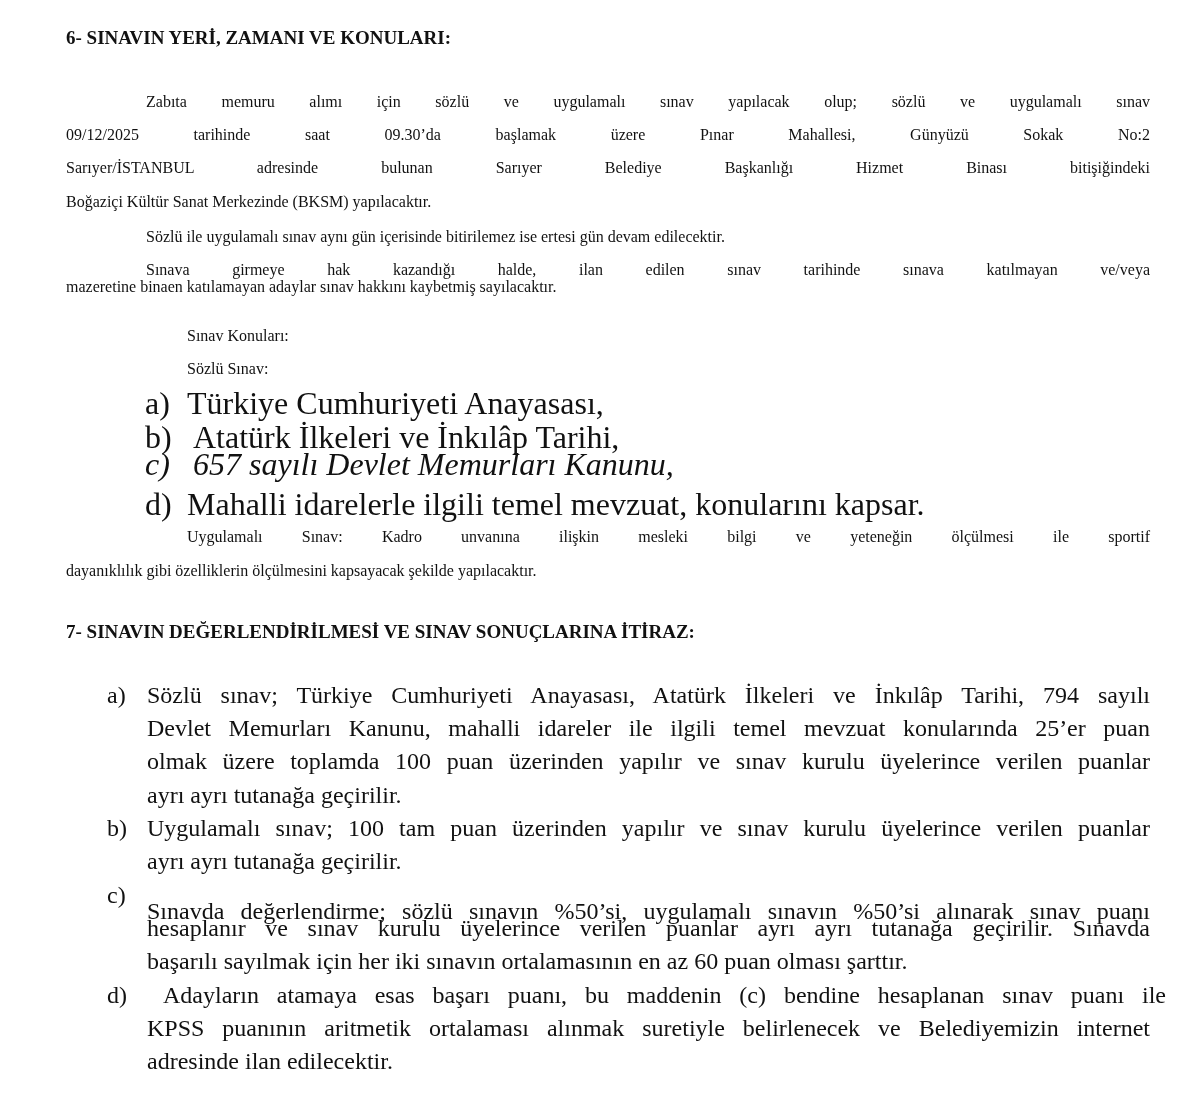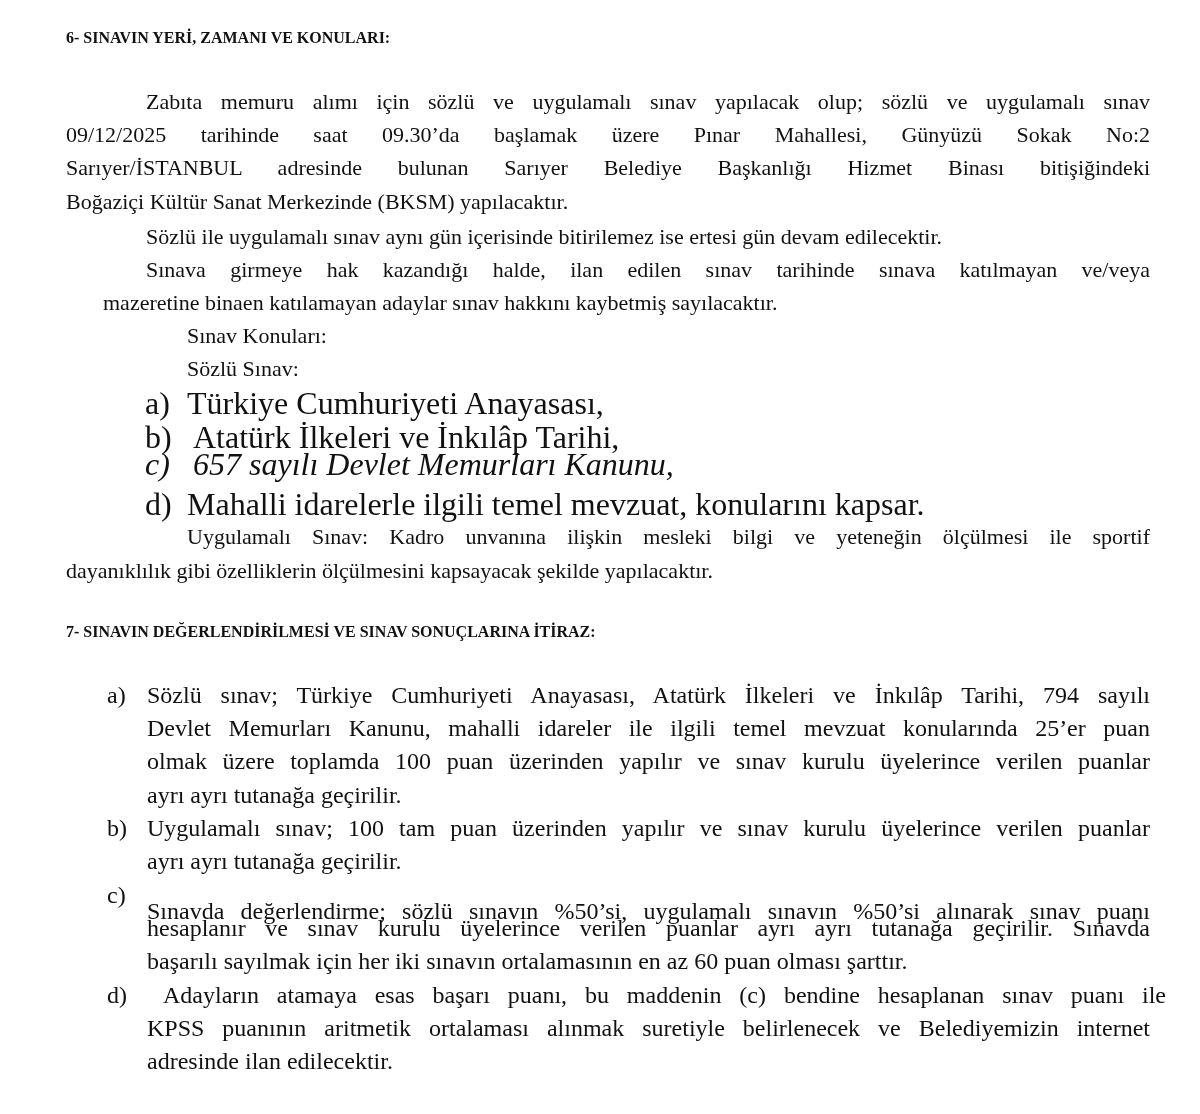--- a/index.html
+++ b/index.html
@@ -18,33 +18,33 @@
     .page {
       position: absolute;
       left: 66px;
       top: 0;
       width: 1084px;
     }
     .heading {
       position: absolute;
       left: 0;
       font-weight: bold;
-      font-size: 16px;
+      font-size: 19px;
       line-height: 30px;
       white-space: nowrap;
       letter-spacing: 0px;
     }
     .h6 { top: 23px; }
     .h7 { top: 617px; }
 
     .line {
       position: absolute;
       left: 0;
       width: 1084px;
-      font-size: 22px;
+      font-size: 16px;
       line-height: 30px;
       white-space: nowrap;
     }
     .just {
       text-align: justify;
       text-align-last: justify;
     }
     .ind1 { left: 80px; width: 1004px; }
     .ind2 { left: 121px; }
 
@@ -89,21 +89,21 @@
     <div class="line just ind1" style="top:87px;">Zabıta memuru alımı için sözlü ve uygulamalı sınav yapılacak olup; sözlü ve uygulamalı sınav</div>
     <div class="line just" style="top:120px;">09/12/2025 tarihinde saat 09.30’da başlamak üzere Pınar Mahallesi, Günyüzü Sokak No:2</div>
     <div class="line just" style="top:153px;">Sarıyer/İSTANBUL adresinde bulunan Sarıyer Belediye Başkanlığı Hizmet Binası bitişiğindeki</div>
     <div class="line" style="top:187px;">Boğaziçi Kültür Sanat Merkezinde (BKSM) yapılacaktır.</div>
   </div>
 
   <div class="line ind1" style="top:222px;">Sözlü ile uygulamalı sınav aynı gün içerisinde bitirilemez ise ertesi gün devam edilecektir.</div>
 
   <div>
     <div class="line just ind1" style="top:255px;">Sınava girmeye hak kazandığı halde, ilan edilen sınav tarihinde sınava katılmayan ve/veya</div>
-    <div class="line" style="top:288px;margin-left:37px;">mazeretine binaen katılamayan adaylar sınav hakkını kaybetmiş sayılacaktır.</div>
+    <div class="line" style="top:272px;">mazeretine binaen katılamayan adaylar sınav hakkını kaybetmiş sayılacaktır.</div>
   </div>
 
   <div class="line ind2" style="top:321px;">Sınav Konuları:</div>
   <div class="line ind2" style="top:354px;">Sözlü Sınav:</div>
 
   <div>
     <div class="li6" style="top:388px;">
       <span class="mk">a)</span><span>Türkiye Cumhuriyeti Anayasası,</span>
     </div>
     <div class="li6" style="top:422px;">

